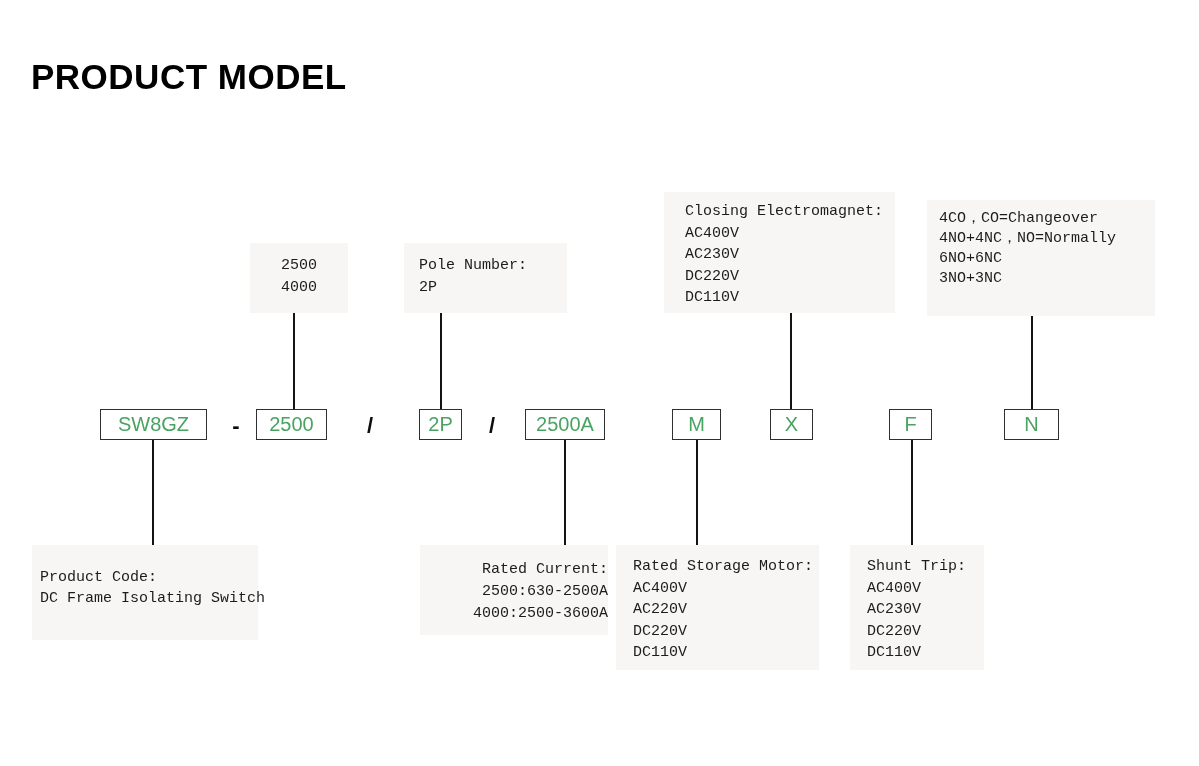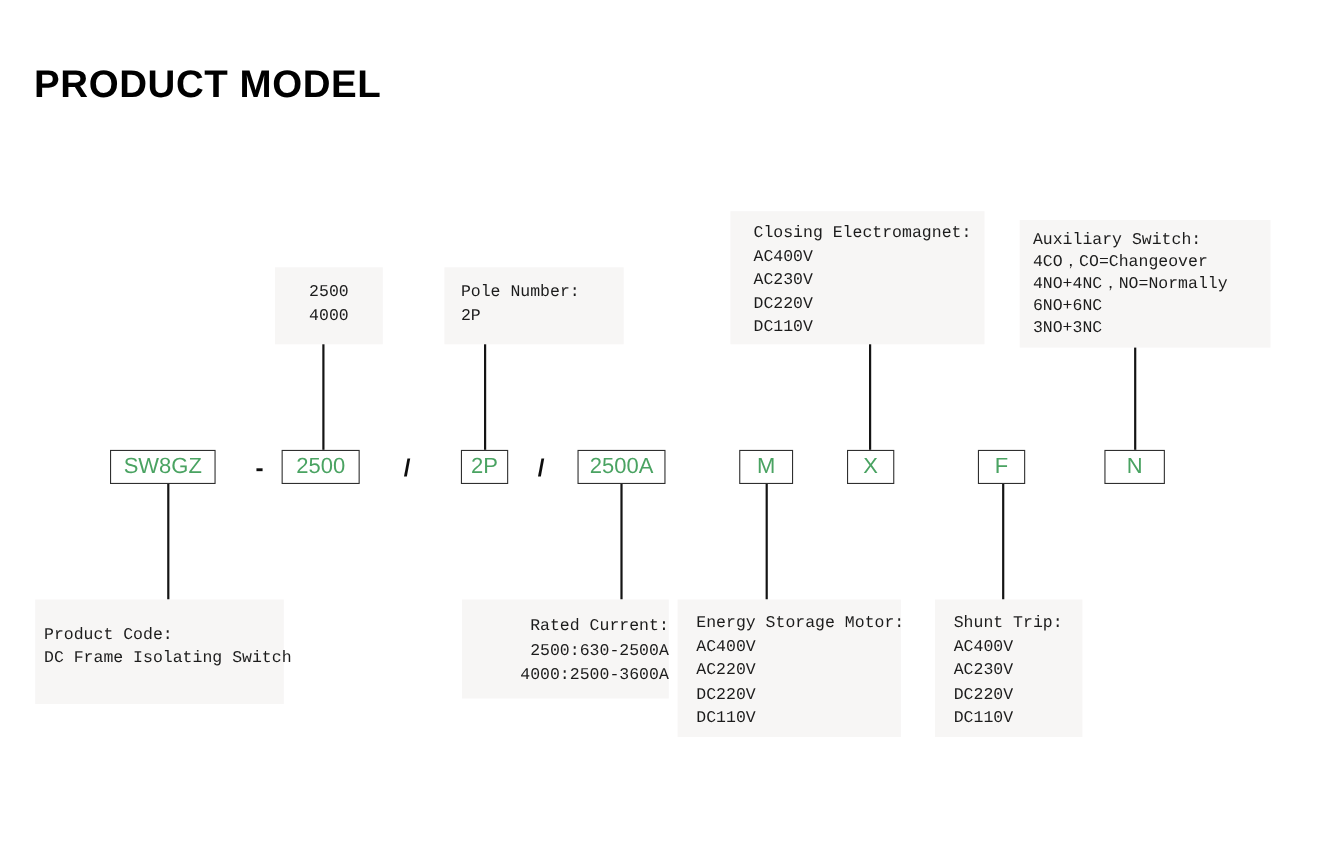--- a/index.html
+++ b/index.html
@@ -82,33 +82,32 @@
 
   <div class="callout" style="left:664px; top:192px; width:231px; height:121px; padding:9px 0 0 21px; line-height:21.5px;">
     <div class="line">Closing Electromagnet:</div>
     <div class="line">AC400V</div>
     <div class="line">AC230V</div>
     <div class="line">DC220V</div>
     <div class="line">DC110V</div>
   </div>
 
   <div class="callout" style="left:927px; top:200px; width:228px; height:116px; padding:9px 0 0 12px; line-height:20px;">
-    <div class="line">Auxiliary Switch:</div>
     <div class="line">4CO，CO=Changeover</div>
     <div class="line">4NO+4NC，NO=Normally</div>
     <div class="line">6NO+6NC</div>
     <div class="line">3NO+3NC</div>
   </div>
 
   <div class="vline" style="left:293px; top:313px; height:96px;"></div>
   <div class="vline" style="left:440px; top:313px; height:96px;"></div>
   <div class="vline" style="left:790px; top:313px; height:96px;"></div>
   <div class="vline" style="left:1031px; top:316px; height:93px;"></div>
 
-  <div class="code-box" style="left:100px; top:409px; width:96px;">
+  <div class="code-box" style="left:100px; top:409px; width:107px;">
     <span>SW8GZ</span>
   </div>
 
   <div class="sep" style="left:225px;">-</div>
 
   <div class="code-box" style="left:256px; top:409px; width:71px;">
     <span>2500</span>
   </div>
 
   <div class="sep" style="left:359px;">/</div>
@@ -149,21 +148,21 @@
     <div class="line">DC Frame Isolating Switch</div>
   </div>
 
   <div class="callout" style="left:420px; top:545px; width:188px; height:90px; padding:14px 0 0 17px; line-height:22px;text-align:right;">
     <div class="line">Rated Current:</div>
     <div class="line">2500:630-2500A</div>
     <div class="line">4000:2500-3600A</div>
   </div>
 
   <div class="callout" style="left:616px; top:545px; width:203px; height:125px; padding:11px 0 0 17px; line-height:21.5px;">
-    <div class="line">Energy Storage Motor:</div>
+    <div class="line">Rated Storage Motor:</div>
     <div class="line">AC400V</div>
     <div class="line">AC220V</div>
     <div class="line">DC220V</div>
     <div class="line">DC110V</div>
   </div>
 
   <div class="callout" style="left:850px; top:545px; width:134px; height:125px; padding:11px 0 0 17px; line-height:21.5px;">
     <div class="line">Shunt Trip:</div>
     <div class="line">AC400V</div>
     <div class="line">AC230V</div>

